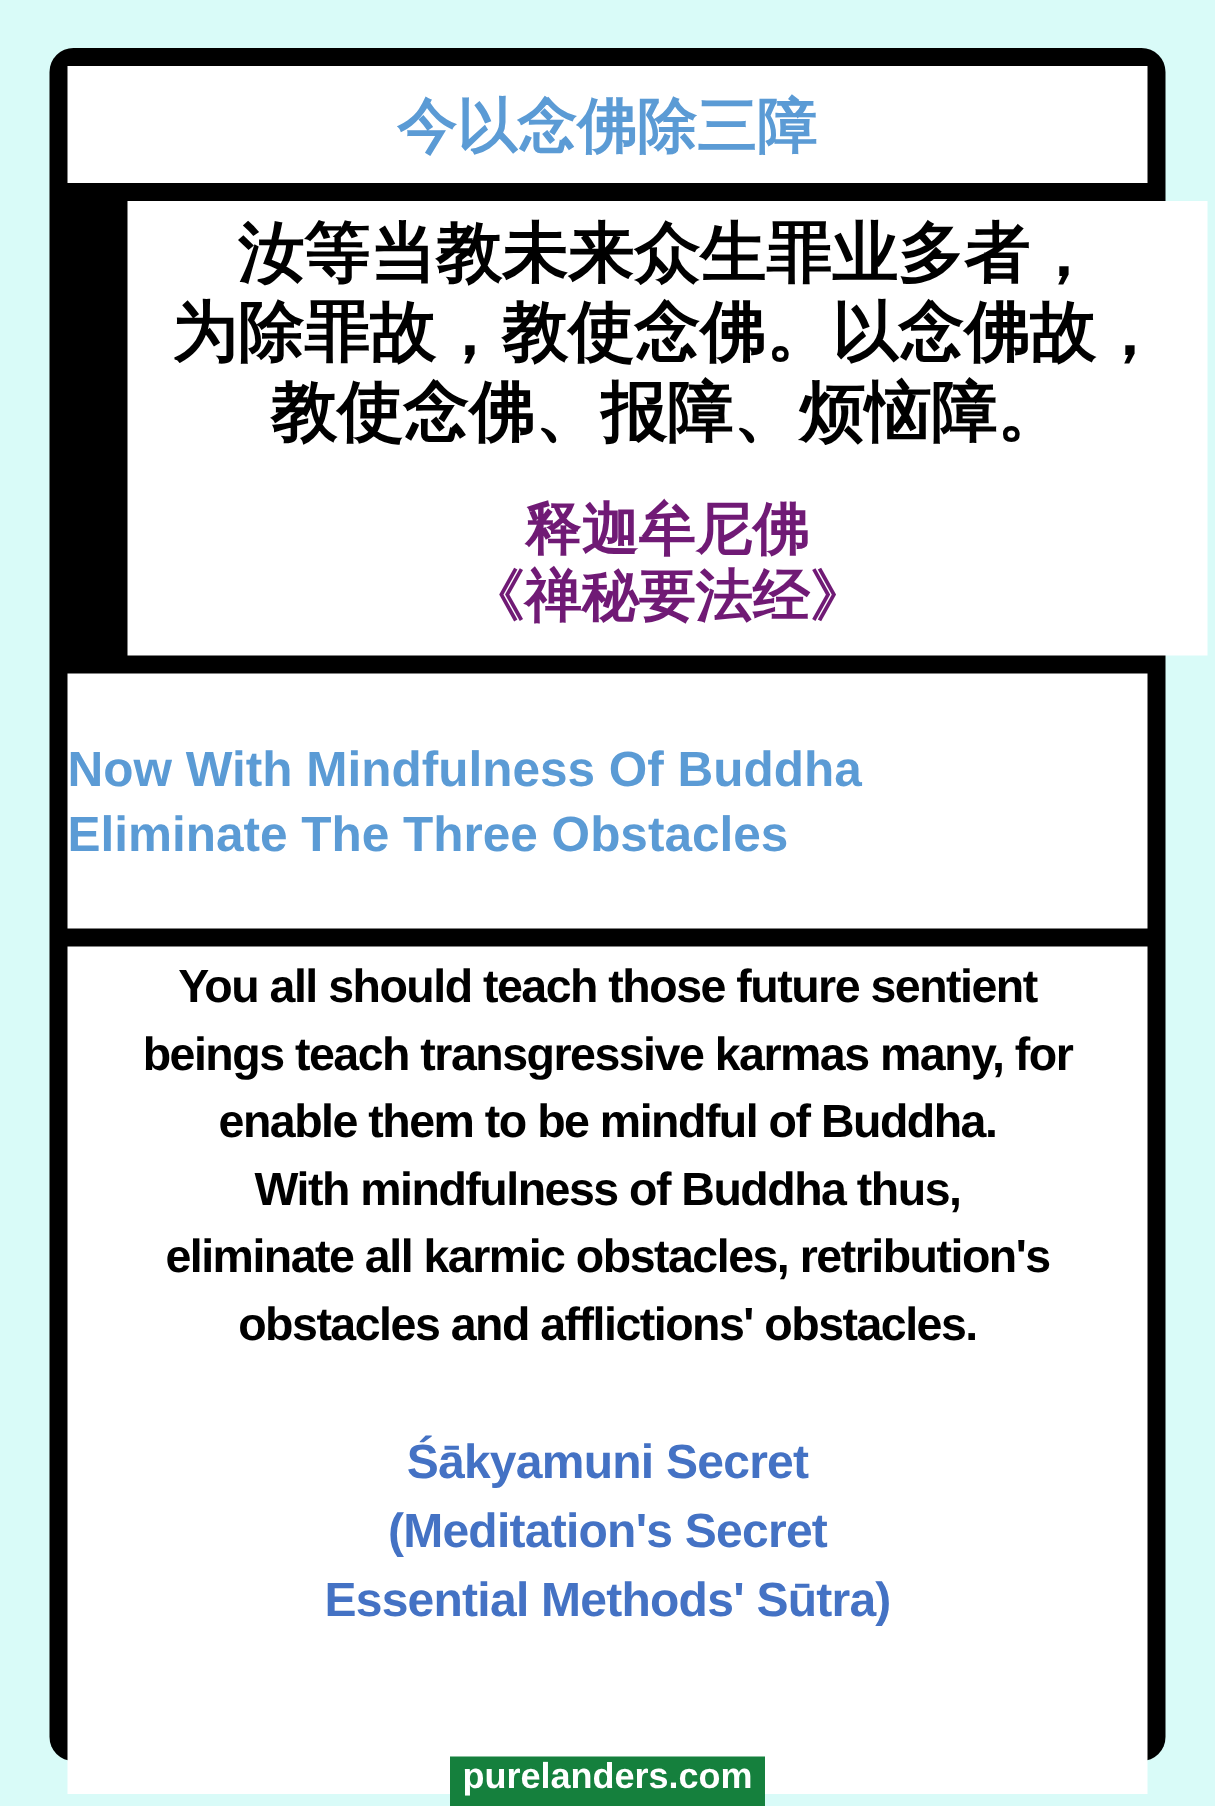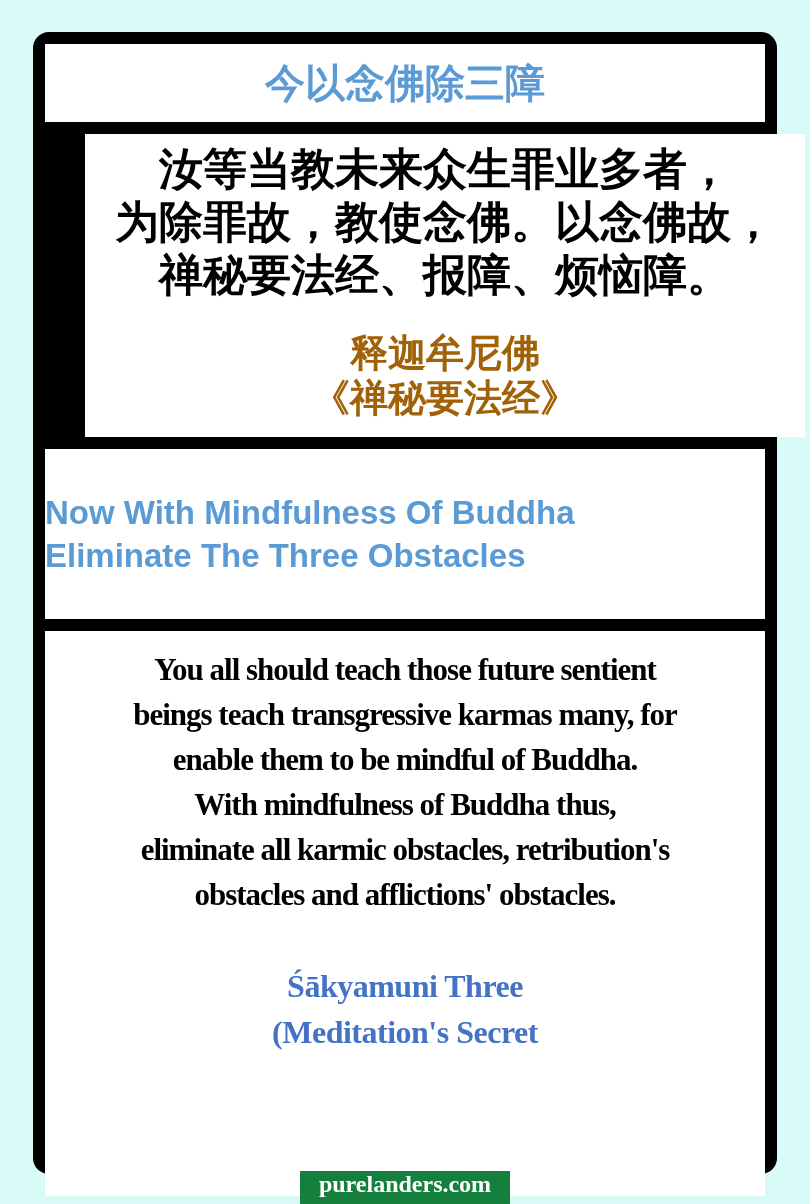--- a/index.html
+++ b/index.html
@@ -52,42 +52,41 @@
     font-size: 44px;
     line-height: 53px;
     font-weight: bold;
     color: #000000;
   }
   .cn-attr { margin-top: 30px; }
   .cn-attr-line {
     font-size: 38px;
     line-height: 45px;
     font-weight: bold;
-    color: #a16207;
+    color: #701a75;
   }
   
   .panel-en-title {
     height: 170px;
     display: flex;
     flex-direction: column;
     align-items: flex-start;
     justify-content: center;
   }
   .en-title-line {
     font-size: 33px;
     line-height: 43px;
     font-weight: bold;
     color: #5B9BD5;
   }
   
   .panel-en-quote {
     height: 565px;
-    padding-top: 16px;
+    padding-top: 4px;
     position: relative;
-    font-family: Liberation Serif, serif;
   }
   .en-line {
     font-size: 31px;
     line-height: 45px;
     font-weight: bold;
     color: #000000;
     letter-spacing: -1px;
   }
   .en-attr { margin-top: 46px; }
   .en-attr-line {
@@ -123,21 +122,21 @@
 <div class="frame">
 
   <section class="panel panel-cn-title">
     <h1 class="cn-title">今以念佛除三障</h1>
   </section>
 
   <section class="panel panel-cn-quote">
     <div>
       <div class="cn-line">汝等当教未来众生罪业多者，</div>
       <div class="cn-line">为除罪故，教使念佛。以念佛故，</div>
-      <div class="cn-line">禅秘要法经、报障、烦恼障。</div>
+      <div class="cn-line">教使念佛、报障、烦恼障。</div>
     </div>
     <div class="cn-attr">
       <div class="cn-attr-line">释迦牟尼佛</div>
       <div class="cn-attr-line">《禅秘要法经》</div>
     </div>
   </section>
 
   <section class="panel panel-en-title">
     <div class="en-title-line">Now With Mindfulness Of Buddha</div>
     <div class="en-title-line">Eliminate The Three Obstacles</div>
@@ -146,21 +145,22 @@
   <section class="panel panel-en-quote">
     <div>
       <div class="en-line">You all should teach those future sentient</div>
       <div class="en-line">beings teach transgressive karmas many, for</div>
       <div class="en-line">enable them to be mindful of Buddha.</div>
       <div class="en-line">With mindfulness of Buddha thus,</div>
       <div class="en-line">eliminate all karmic obstacles, retribution's</div>
       <div class="en-line">obstacles and afflictions' obstacles.</div>
     </div>
     <div class="en-attr">
-      <div class="en-attr-line">Śākyamuni Three</div>
+      <div class="en-attr-line">Śākyamuni Secret</div>
       <div class="en-attr-line">(Meditation's Secret</div>
+      <div class="en-attr-line">Essential Methods' Sūtra)</div>
     </div>
     <div class="footer-badge">
       <span class="footer-text">purelanders.com</span>
     </div>
   </section>
 
 </div>
 
 </body></html>

